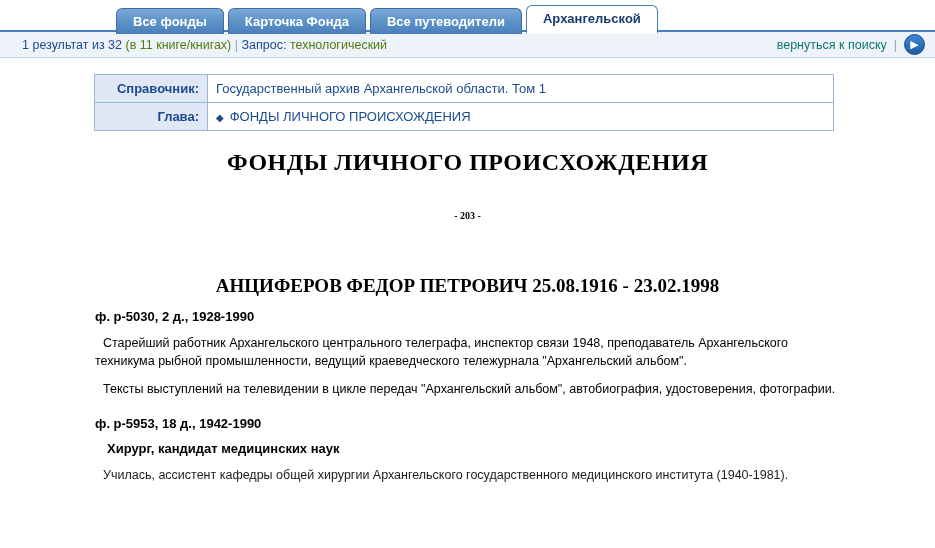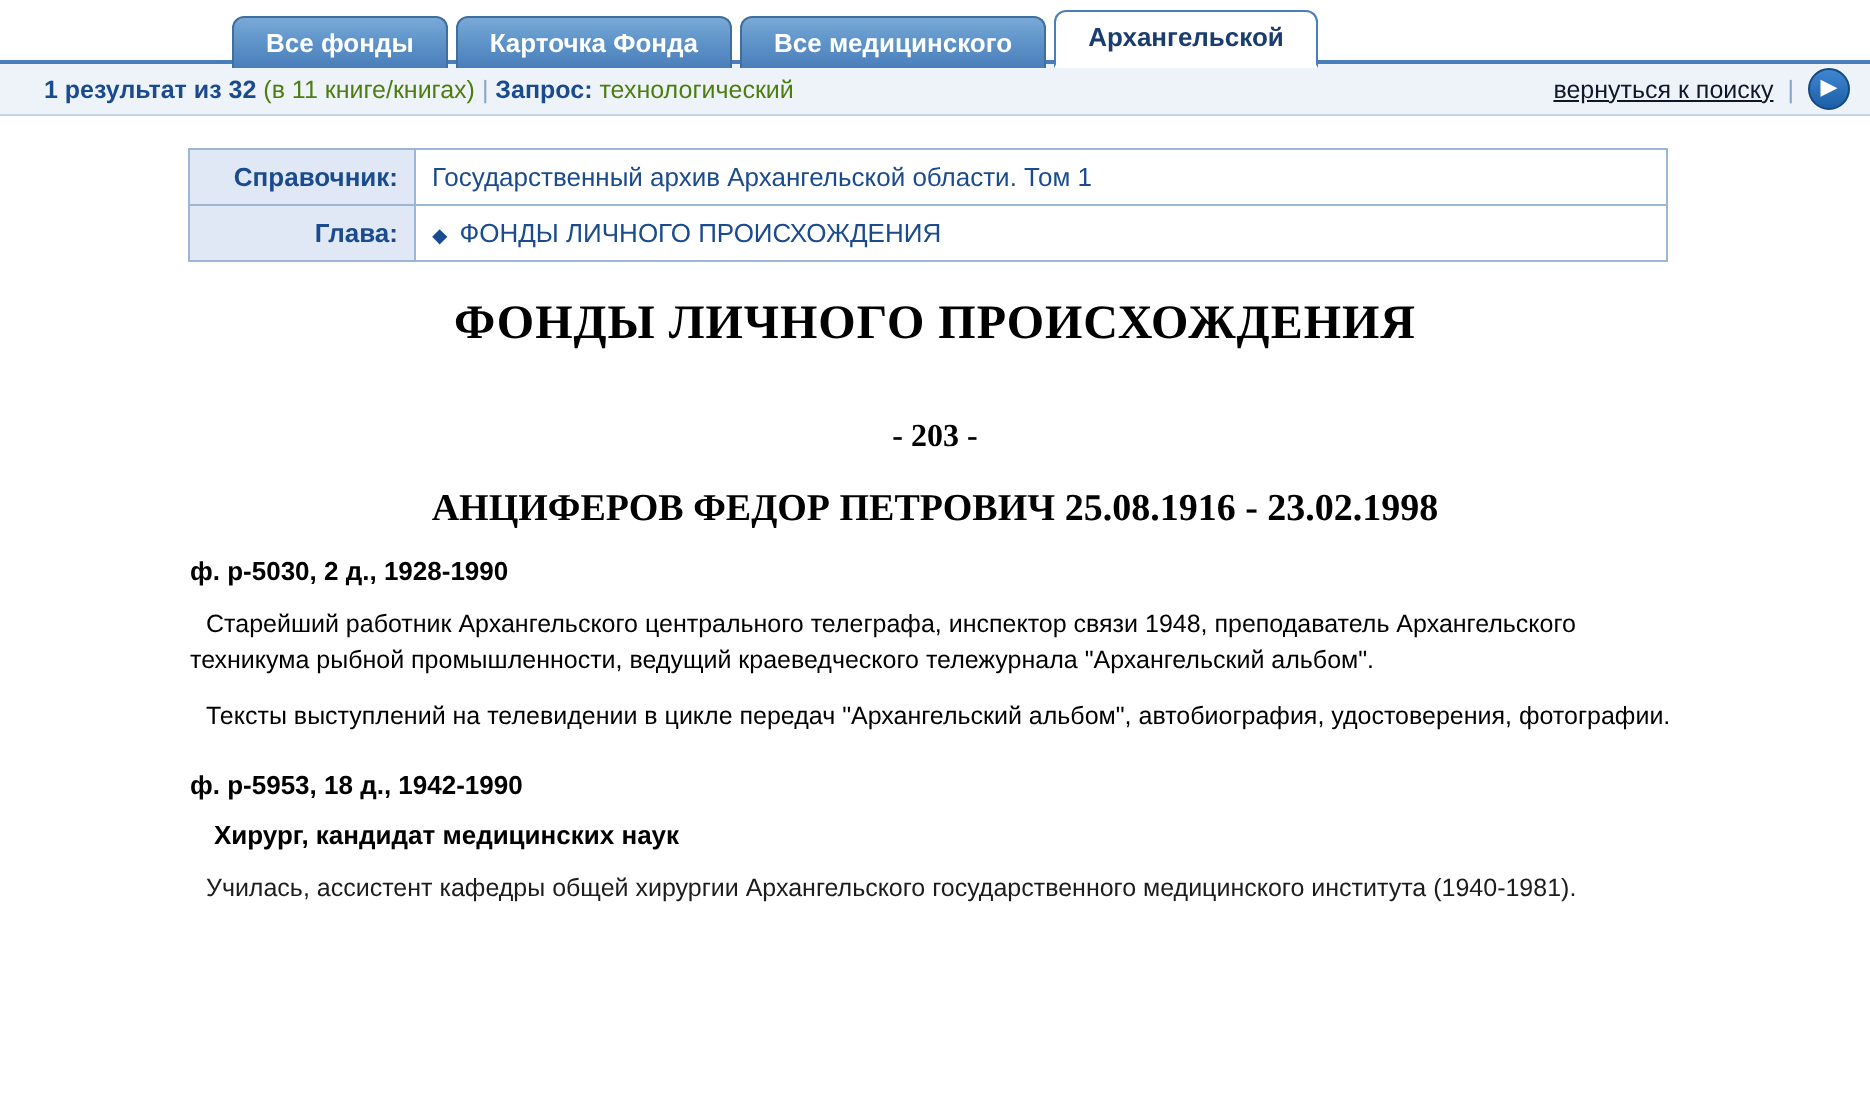--- a/index.html
+++ b/index.html
@@ -69,33 +69,32 @@
     justify-content: space-between;
     padding: 0 10px 0 22px;
     box-sizing: border-box;
     font-size: 12.5px;
     color: #222;
   }
   .statusbar .left {
     color: #1b4b8f;
   }
   .statusbar .left b {
-    font-weight: bold;
+    font-weight: normal;
   }
   .statusbar .left .plain {
     color: #4d7c0f;
   }
   .statusbar .right {
     display: flex;
     align-items: center;
     gap: 7px;
   }
   .backlink {
-    color: #0f172a;
-    text-decoration: underline;
+    color: #0f766e;
     cursor: pointer;
     font-size: 12.5px;
   }
   .sep {
     color: #8aa4c4;
   }
   .round-arrow {
     width: 19px;
     height: 19px;
     border-radius: 50%;
@@ -152,22 +151,22 @@
     font-family: "Liberation Serif", serif;
     font-size: 24px;
     font-weight: bold;
     letter-spacing: 0.5px;
     margin: 0 0 34px 0;
   }
   .page-num {
     text-align: center;
     font-family: "Liberation Serif", serif;
     font-weight: bold;
-    font-size: 16px;
-    margin: 0 0 16px 0;
+    font-size: 10px;
+    margin: 0 0 54px 0;
   }
   .entry-title {
     text-align: center;
     font-family: "Liberation Serif", serif;
     font-size: 19px;
     font-weight: bold;
     margin: 0 0 12px 0;
   }
   .entry-ref {
     font-size: 13px;
@@ -192,21 +191,21 @@
     color: #1c1c1c;
   }
 </style>
 </head>
 <body>
 
 <div class="tabbar">
   <div class="tabbar-inner">
     <div class="tab">Все фонды</div>
     <div class="tab">Карточка Фонда</div>
-    <div class="tab">Все медицинского</div>
+    <div class="tab">Все путеводители</div>
     <div class="tab active">Архангельской</div>
   </div>
 </div>
 
 <div class="statusbar">
   <div class="left">
     <b>1 результат из 32</b>
     <span class="plain">(в 11 книге/книгах)</span>
     <span class="sep">|</span>
     <b>Запрос:</b>

